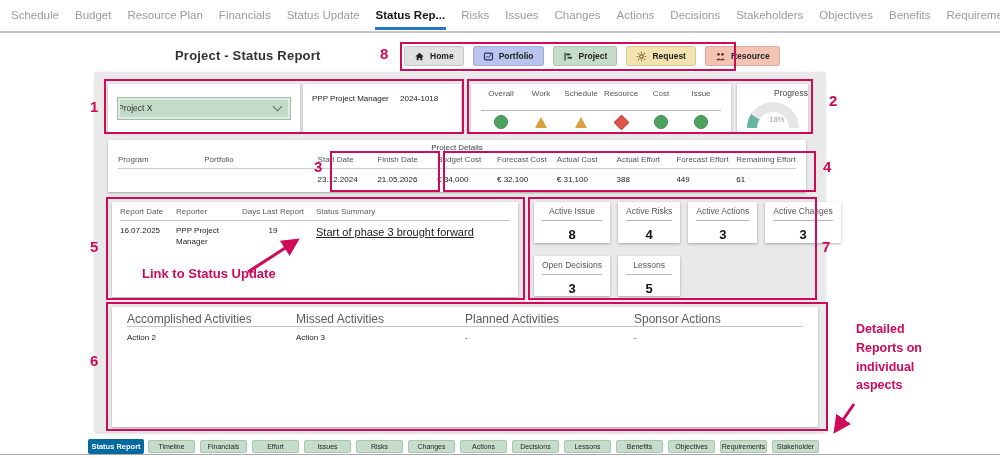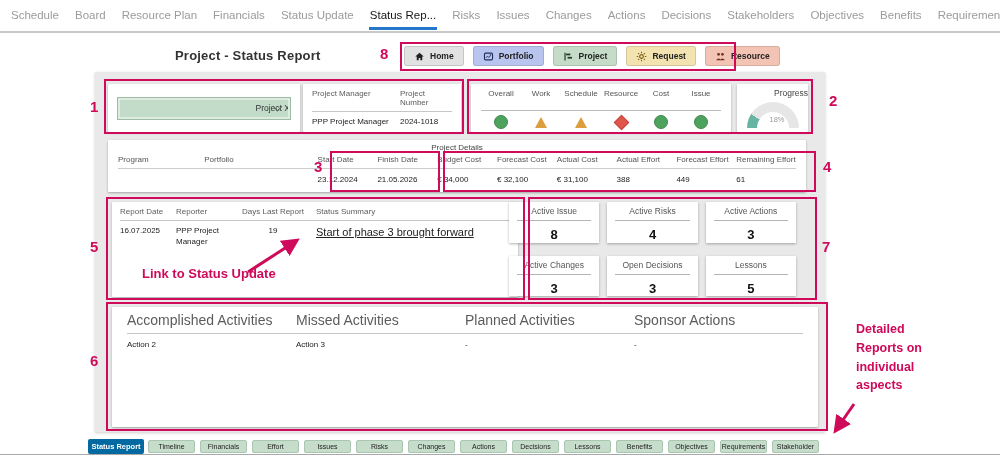--- a/index.html
+++ b/index.html
@@ -5,38 +5,38 @@
   html,body{margin:0;padding:0}
   body{width:1000px;height:458px;position:relative;overflow:hidden;background:#fff;
        font-family:"Liberation Sans",sans-serif;-webkit-font-smoothing:antialiased}
   .abs{position:absolute}
 
   
   .topnav{left:0;top:0;width:1000px;height:33px;background:#fff;border-bottom:2px solid #c9c9c9;
           display:flex;align-items:center;gap:14px;padding:0 0 0 10px;box-sizing:border-box;overflow:hidden}
   .topnav .nitem{font-size:11.5px;color:#9b9b9b;white-space:nowrap;cursor:pointer;
                  padding:8px 1px 6px;border-bottom:3px solid transparent}
-  .topnav .nitem.active{color:#161616;font-weight:normal;border-bottom-color:#2577cc}
+  .topnav .nitem.active{color:#161616;font-weight:bold;border-bottom-color:#2577cc}
 
   
   .page-title{left:175px;top:48px;font-size:13px;font-weight:bold;color:#333;letter-spacing:.2px}
   .qnav{left:404px;top:46px;display:flex;gap:9px;align-items:center}
   .qbtn{height:20px;border-radius:3px;display:flex;align-items:center;gap:5px;padding:0 9px;
         font-size:8.5px;font-weight:bold;color:#222;cursor:pointer;border:1px solid rgba(0,0,0,.12);box-sizing:border-box}
   .bg-home{background:#e2e2e2}.bg-portfolio{background:#b9c4ef}.bg-project{background:#c5dcc9}
   .bg-request{background:#f3e3b0}.bg-resource{background:#f3c4b4}
 
   
   .canvas{left:95px;top:72px;width:730px;height:360px;background:#e9e9e9;box-shadow:0 1px 3px rgba(0,0,0,.2)}
   .card{position:absolute;background:#fff;box-shadow:0 1px 2.5px rgba(0,0,0,.3);border-radius:1px;box-sizing:border-box}
 
   
   .sel-card{left:108px;top:84px;width:192px;height:48px;display:flex;align-items:center;justify-content:center}
   .dropdown{width:172px;height:21px;background:#c3dcc9;border:1px solid #9dbda6;outline:2px solid #ddecdf;outline-offset:-3px;
-            display:flex;align-items:center;justify-content:flex-end;position:relative;cursor:pointer}
+            display:flex;align-items:center;justify-content:flex-start;position:relative;cursor:pointer}
   .dropdown .dlabel{font-size:8.5px;color:#333}
   .chev{position:absolute;right:9px;top:5px;width:6px;height:6px;border-right:1.5px solid #55705d;border-bottom:1.5px solid #55705d;transform:rotate(45deg)}
 
   
   .pm-card{left:303px;top:84px;width:158px;height:48px;padding:5px 9px}
   .pm-row{display:flex}
   .pm-col1{width:88px}.pm-col2{flex:1}
   .pm-h{font-size:8px;color:#5c5c5c;padding-bottom:4px;border-bottom:1px solid #c6c6c6}
   .pm-v{font-size:8px;color:#222;padding-top:5px}
 
@@ -71,30 +71,30 @@
 
   
   .rep-card{left:112px;top:202px;width:406px;height:95px;padding:5px 8px}
   .rcols{display:flex}
   .rc1{width:56px}.rc2{width:62px}.rc3{width:70px;text-align:center}.rc4{flex:1;padding-left:8px}
   .rlab{font-size:8px;color:#5c5c5c;padding-bottom:4px;border-bottom:1px solid #c6c6c6;white-space:nowrap}
   .rval{font-size:8px;color:#222;padding-top:5px;line-height:1.35}
   .rlink{font-size:11px;color:#222;text-decoration:underline;cursor:pointer;display:inline-block;padding-top:5px}
 
   
-  .kpi-grid{left:509px;top:202px;width:287px;height:94px;display:grid;grid-template-columns:repeat(3,1fr);grid-template-rows:1fr 1fr;gap:13px 8px}
+  .kpi-grid{left:534px;top:202px;width:287px;height:94px;display:grid;grid-template-columns:repeat(4,1fr);grid-template-rows:1fr 1fr;gap:13px 8px}
   .kcard{background:#fff;box-shadow:0 1px 2.5px rgba(0,0,0,.3);text-align:center;padding-top:4px;box-sizing:border-box}
   .klab{font-size:8.5px;color:#555;margin:0 8px;padding-bottom:4px;border-bottom:1px solid #b5b5b5;white-space:nowrap}
   .kval{font-size:13px;font-weight:bold;color:#111;padding-top:6px}
 
   
   .act-card{left:112px;top:307px;width:706px;height:120px;padding:5px 15px}
   .acols{display:flex}
   .acol{flex:1;min-width:0}
-  .alab{font-size:14px;color:#5c5c5c;padding-bottom:5px;border-bottom:1px solid #c6c6c6;white-space:nowrap}
+  .alab{font-size:12px;color:#5c5c5c;border-bottom:1px solid #c6c6c6;white-space:nowrap}
   .aval{font-size:8px;color:#222;padding-top:6px}
 
   
   .stab{left:88px;top:439px;width:56px;height:15px;background:#0369a1;color:#fff;font-size:7.5px;font-weight:bold;
         display:flex;align-items:center;justify-content:center;border-radius:2px;cursor:pointer}
   .btabs{left:148px;top:440px;display:flex;gap:5px}
   .btab{width:47px;height:13px;background:#c7ddcb;border:1px solid #a9c6b0;border-radius:2px;font-size:7px;color:#222;
         display:flex;align-items:center;justify-content:center;cursor:pointer;box-sizing:border-box;white-space:nowrap}
   .bottom-line{left:0;top:454px;width:1000px;height:0;border-top:1px solid #a9a9a9}
 
@@ -106,21 +106,21 @@
   .detail-note{left:856px;top:320px;width:80px;font-size:12.5px;line-height:1.5}
   svg.arrow{position:absolute;pointer-events:none;overflow:visible}
 </style>
 </head>
 <body>
 
 <nav class="abs topnav">
 
     <span class="nitem">Schedule</span>
 
-    <span class="nitem">Board</span>
+    <span class="nitem">Budget</span>
 
     <span class="nitem">Resource Plan</span>
 
     <span class="nitem">Financials</span>
 
     <span class="nitem">Status Update</span>
 
     <span class="nitem active">Status Rep...</span>
 
     <span class="nitem">Risks</span>
@@ -200,24 +200,20 @@
 <div class="abs canvas"></div>
 
 <div class="card sel-card">
   <div class="dropdown">
     <span class="dlabel">Project X</span>
     <span class="chev"></span>
   </div>
 </div>
 
 <div class="card pm-card">
-  <div class="pm-row">
-    <div class="pm-col1 pm-h">Project Manager</div>
-    <div class="pm-col2 pm-h">Project Number</div>
-  </div>
   <div class="pm-row">
     <div class="pm-col1 pm-v">PPP Project Manager</div>
     <div class="pm-col2 pm-v">2024-1018</div>
   </div>
 </div>
 
 <div class="card ind-card">
   <div class="ind-row">
 
       <div class="ind">

